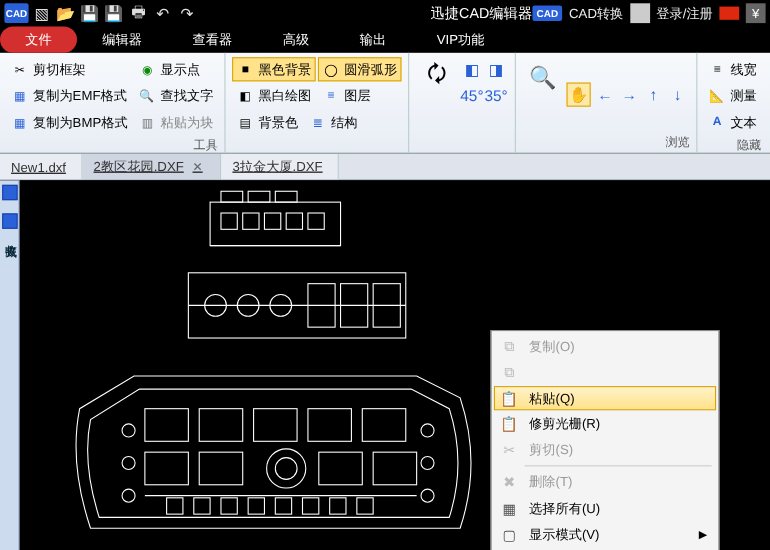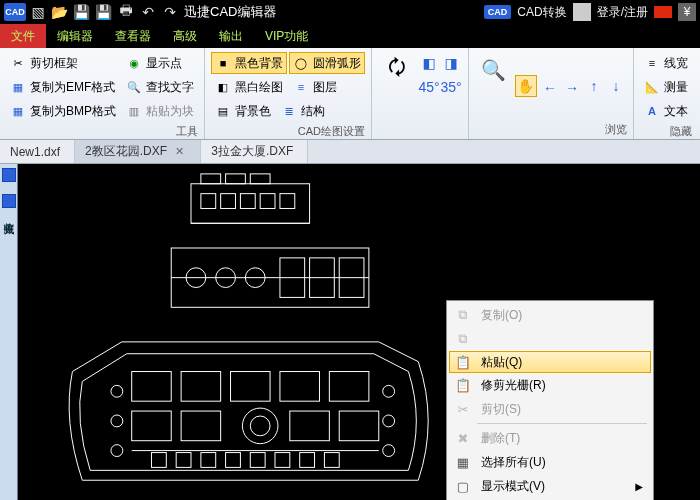--- a/index.html
+++ b/index.html
@@ -2,48 +2,48 @@
 <html><head>
 <meta charset="utf-8">
 <style>
   * { box-sizing: border-box; margin: 0; padding: 0; font-family: "Microsoft YaHei", sans-serif; }
   body { width: 700px; height: 500px; overflow: hidden; background: #000; font-size: 12px; color: #000; }
   
   .titlebar { height: 24px; background: #000; display: flex; align-items: center; color: #fff; }
   .titlebar .qat { display: flex; gap: 2px; padding: 0 4px; align-items: center; }
   .titlebar .qat .ico { width: 20px; height: 20px; display: flex; align-items: center; justify-content: center; font-size: 14px; color: #ddd; cursor: pointer; }
   .titlebar .qat .ico.cad { background: #2a60d8; color: #fff; font-size: 9px; font-weight: bold; border-radius: 2px; width: 22px; height: 18px; }
-  .titlebar .title { flex: 1; text-align: left; font-size: 13px; }
+  .titlebar .title { flex: 1; text-align: right; font-size: 13px; }
   .titlebar .right { display: flex; align-items: center; gap: 6px; padding-right: 4px; }
   .badge-cad { background: #2a60d8; color: #fff; font-size: 9px; padding: 2px 4px; border-radius: 2px; font-weight: bold; }
   .rbtn { color: #eee; font-size: 12px; cursor: pointer; }
   .person { width: 18px; height: 18px; background: #ccc; display: inline-block; }
   .flag { width: 18px; height: 12px; background: #de2910; display: inline-block; }
   .yen { width: 18px; height: 18px; background: #666; color: #fff; display: inline-flex; align-items:center; justify-content:center; font-size:12px;}
   
   .menubar { height: 24px; background: #000; display: flex; align-items: stretch; }
-  .menubar .tab { padding: 0 11px; display: flex; align-items: center; color: #bef264; cursor: pointer; font-size: 12px; }
+  .menubar .tab { padding: 0 23px; display: flex; align-items: center; color: #ffffff; cursor: pointer; font-size: 12px; border-radius: 12px; }
   .menubar .tab.active { background: #d32f2f; }
   
   .ribbon { height: 92px; background: linear-gradient(#f7f9fc,#e8edf5); border-bottom: 1px solid #9aa; display: flex; }
   .ribbon-group { border-right: 1px solid #bcc; padding: 4px 6px 2px; display: flex; flex-direction: column; }
   .ribbon-group .body { flex: 1; display: flex; gap: 2px; }
   .ribbon-group .label { text-align: right; font-size: 11px; color: #555; padding-top: 2px; }
   .rcol { display: flex; flex-direction: column; gap: 2px; }
   .ritem { display: flex; align-items: center; gap: 4px; height: 22px; padding: 0 4px; cursor: pointer; white-space: nowrap; }
   .ritem.sel { background: #ffe28a; border: 1px solid #d9a400; padding: 0 3px; }
   .ritem.inline { display: inline-flex; }
   .sqi { width: 16px; height: 16px; display: inline-flex; align-items:center; justify-content:center; font-size:11px; }
   .sqi.blue{color:#2a60d8;} .sqi.green{color:#0a8a0a;} .sqi.gray{color:#777;}
   .biglabel { font-size: 12px; }
   .bigbtn { width: 38px; display:flex; flex-direction:column; align-items:center; justify-content:flex-start; padding:2px; cursor:pointer; gap:2px;}
   .bigbtn .gico { width:32px; height:32px; display:flex; align-items:center; justify-content:center; font-size:20px; }
   .navarrow { width:22px; height:22px; display:inline-flex; align-items:center; justify-content:center; font-size:14px; color:#2a60d8; cursor:pointer;}
   
-  .doctabs { height: 24px; background: #dfe4ec; display: flex; align-items: stretch; border-bottom: 1px solid #9aa; }
+  .doctabs { height: 24px; background: #dfe4ec; display: flex; align-items: stretch; border-bottom: 1px solid #9aa; text-decoration: underline; }
   .doctab { padding: 0 14px 0 10px; display: flex; align-items: center; gap: 6px; border-right: 1px solid #bcc; background:#e9ecf2; cursor:pointer; font-size:12px; color:#333; position:relative;}
   .doctab.active { background: #cfd6e2; }
   .doctab .x { font-size:11px; color:#666; padding:0 2px;}
   
   .workspace { position: relative; height: calc(500px - 24px - 24px - 92px - 24px); background:#000; display:flex;}
   .sidebar { width: 18px; background: #cddbee; border-right:1px solid #6b7a99; display:flex; flex-direction:column; align-items:center; gap:6px; padding-top:4px;}
   .sidebar .sico { width:14px; height:14px; background:#2a60d8; border:1px solid #1644aa; cursor:pointer;}
   .sidebar .vtext { writing-mode: vertical-rl; font-size:11px; color:#023; cursor:pointer;}
   .canvas { flex:1; background:#000; position:relative; overflow:hidden;}
   
@@ -157,21 +157,20 @@
               <span class="sqi">▤</span>
               <span>背景色</span>
             </div>
           <div class="ritem inline">
               <span class="sqi blue">≣</span>
               <span>结构</span>
             </div>
         </div>
       </div>
     </div>
-    <div class="label">CAD绘图设置</div>
   </div>
 
   <div class="ribbon-group">
     <div class="body">
       <div class="bigbtn">
           <div class="gico">🗘</div>
         </div>
       <div class="rcol">
         <div style="display:flex">
             <span class="navarrow">◧</span>

